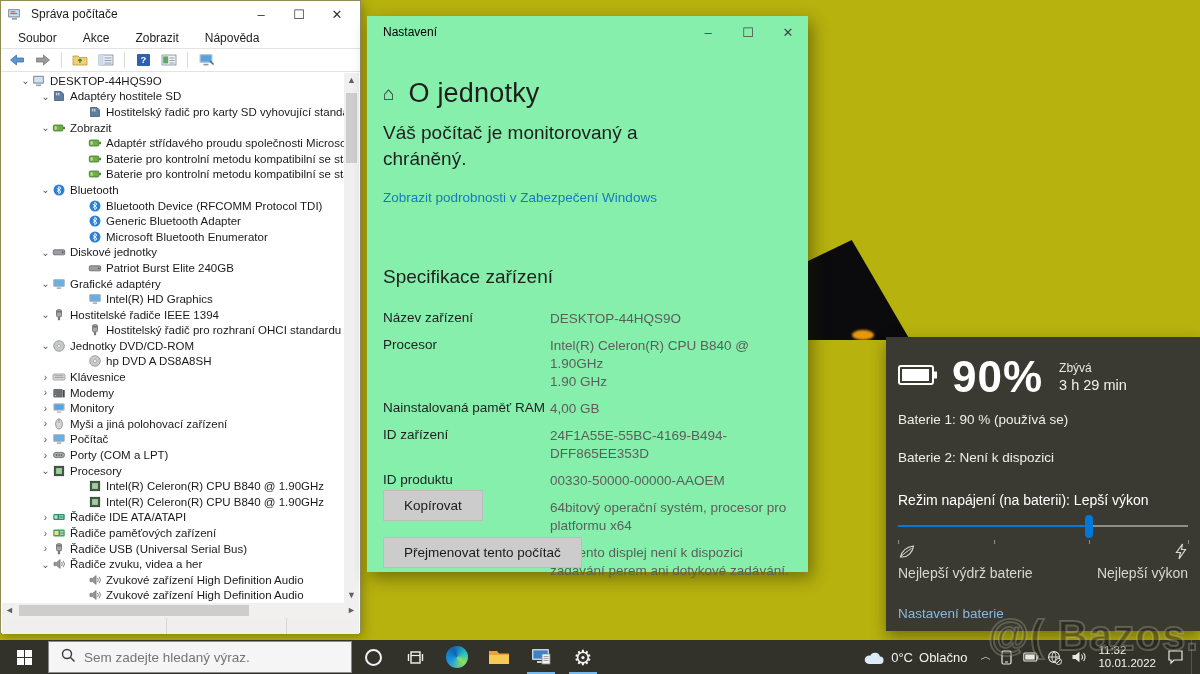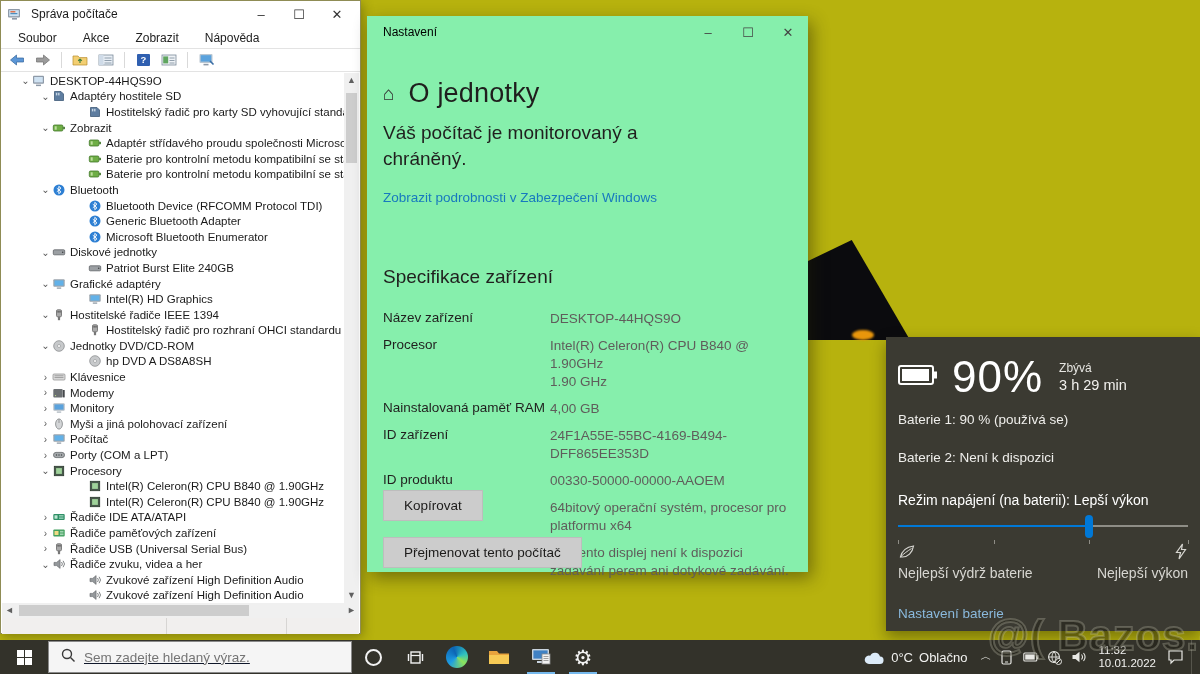--- a/index.html
+++ b/index.html
@@ -64,21 +64,21 @@
   .st-btn { display:inline-block; background:#cccccc; border:1px solid #bdbdbd; color:#1c1b1a;
     font-size:13.5px; padding:7px 20px; font-family:"Liberation Sans", sans-serif; }
   .btn-copy { position:absolute; left:16px; top:474px; }
   .btn-rename { position:absolute; left:16px; top:521px; }
 
   
   .flyout { position:absolute; left:886px; top:337px; width:314px; height:294px; background:#3b3a32;
     box-shadow:0 6px 14px rgba(20,20,0,.4); color:#fff; }
   .fly-top { position:absolute; left:12px; top:15px; display:flex; align-items:center; }
   .big-batt { margin-right:14px; }
-  .big-pct { font-size:44px; font-weight:400; color:#fff; letter-spacing:1px; }
+  .big-pct { font-size:44px; font-weight:700; color:#fff; letter-spacing:1px; }
   .remain { margin-left:16px; }
   .remain-lbl { font-size:12px; color:#e6e5e1; }
   .remain-time { font-size:14.5px; color:#f2f1ee; margin-top:2px; }
   .batt-line1 { position:absolute; left:12px; top:75px; font-size:13.5px; color:#efeeeb; }
   .batt-line2 { position:absolute; left:12px; top:113px; font-size:13.5px; color:#efeeeb; }
   .power-mode { position:absolute; left:12px; top:155px; font-size:14px; color:#ffffff; }
   .slider { position:absolute; left:12px; top:178px; width:290px; height:24px; }
   .slider-track { position:absolute; left:0; right:0; top:10px; height:2px; background:#8e8d86; }
   .slider-fill { position:absolute; left:0; top:10px; height:2px; background:#0078d7; }
   .slider-thumb { position:absolute; top:0; width:8px; height:23px; border-radius:4px; background:#0078d7; }
@@ -88,22 +88,22 @@
   .mode-end.right { text-align:right; }
   .mode-ico { height:18px; margin-bottom:4px; }
   .fly-link { position:absolute; left:12px; top:269px; font-size:13.5px; color:#8ab9dd; }
 
   
   .taskbar { position:absolute; left:0; top:640px; width:1200px; height:34px; background:#33322a; display:flex; align-items:center; }
   .start-btn { width:48px; height:34px; display:flex; align-items:center; justify-content:center; }
   .win-logo { width:15px; height:15px; display:grid; grid-template-columns:7px 7px; grid-template-rows:7px 7px; gap:1px; }
   .win-logo div { background:#ffffff; }
   .searchbox { width:304px; height:32px; background:#f5f5f5; border:1px solid #8a8a8a; display:flex; align-items:center; }
-  .searchbox input { border:none; outline:none; background:transparent; font-size:13.5px; color:#0f172a;
-    font-family:"Liberation Sans", sans-serif; width:240px;text-decoration:underline; }
+  .searchbox input { border:none; outline:none; background:transparent; font-size:13.5px; color:#a21caf;
+    font-family:"Liberation Sans", sans-serif; width:240px; }
   .search-ico { margin:0 8px 0 12px; }
   .tb-app { width:42px; height:34px; display:flex; align-items:center; justify-content:center; position:relative; }
   .tb-app.open::after { content:""; position:absolute; bottom:0; left:7px; right:7px; height:2px; background:#76b9ed; }
   .cortana-ring { width:17px; height:17px; border:2px solid #f2f2f2; border-radius:50%; }
   .edge-ball { width:22px; height:22px; border-radius:50%;
     background:conic-gradient(from 230deg, #1e9de2, #0c64b4 30%, #2fc0bf 55%, #8ce35b 72%, #1e9de2); }
   .tray { position:absolute; right:0; top:0; height:34px; display:flex; align-items:center; gap:7px; padding-right:4px; }
   .weather { display:flex; align-items:center; gap:6px; margin-right:6px; }
   .weather-txt { font-size:13px; color:#f2f2f0; }
   .chev-up { color:#e8e8e4; font-size:11px; transform:translateY(-1px); }

